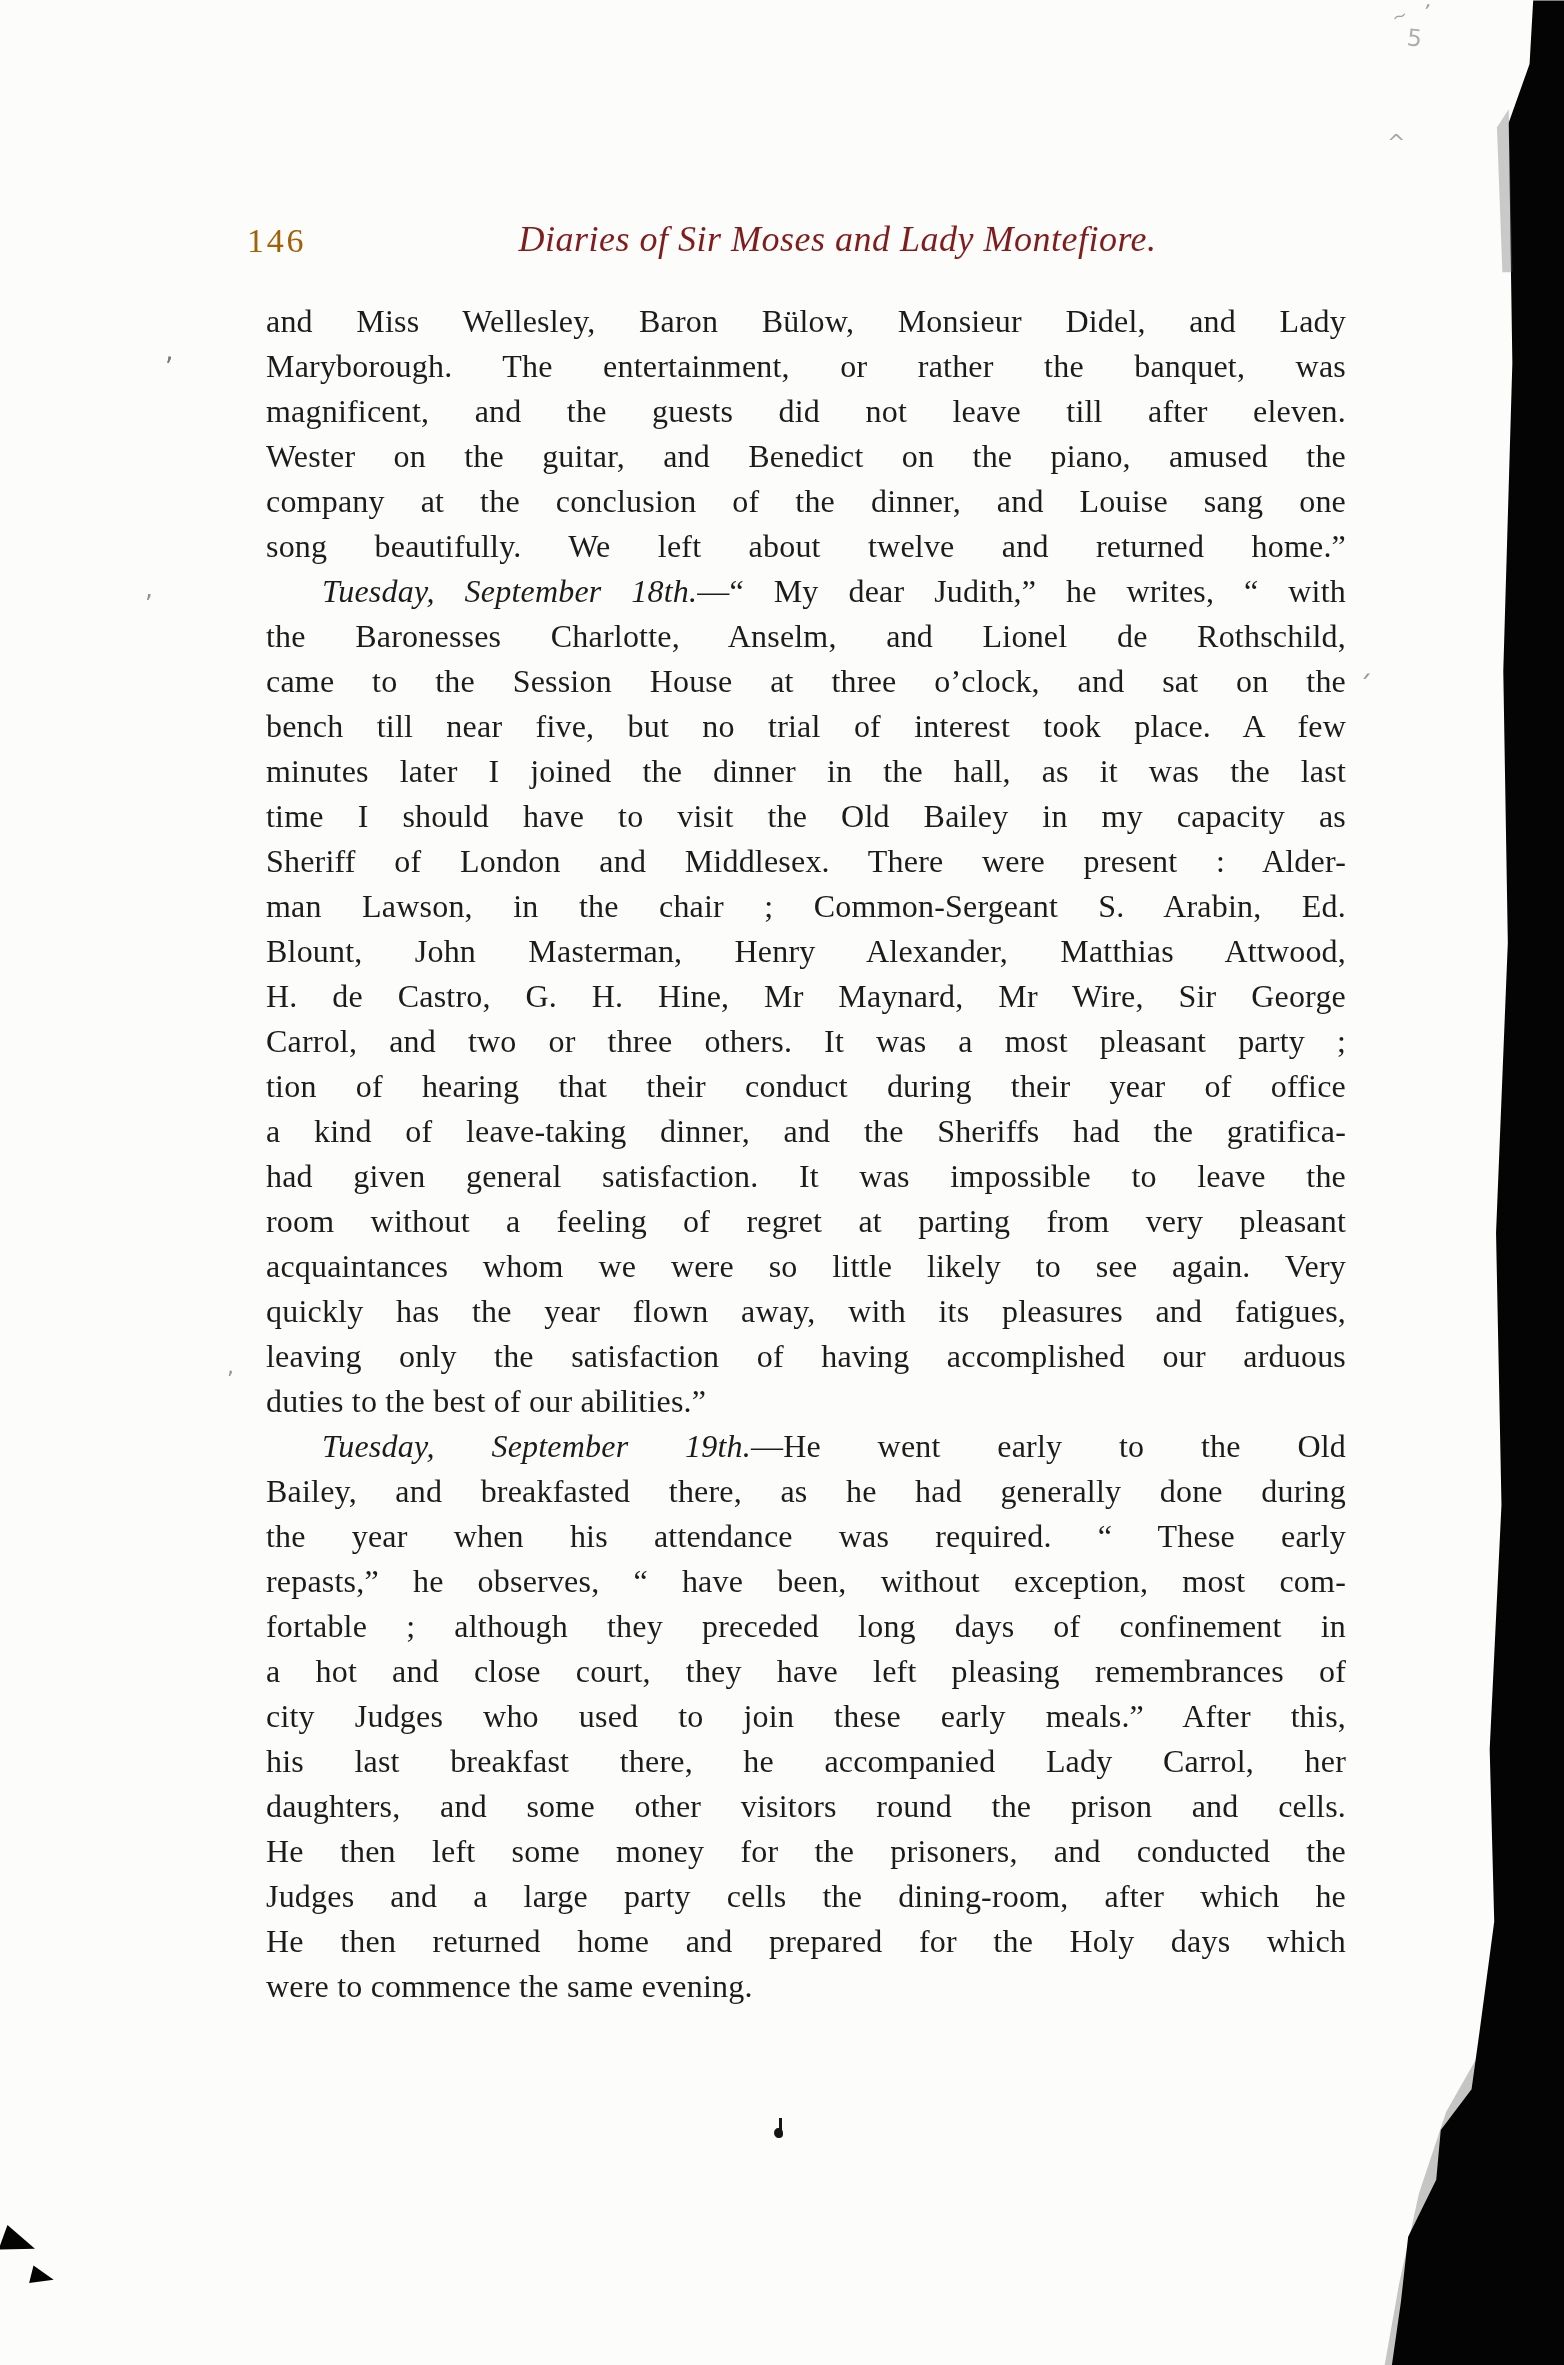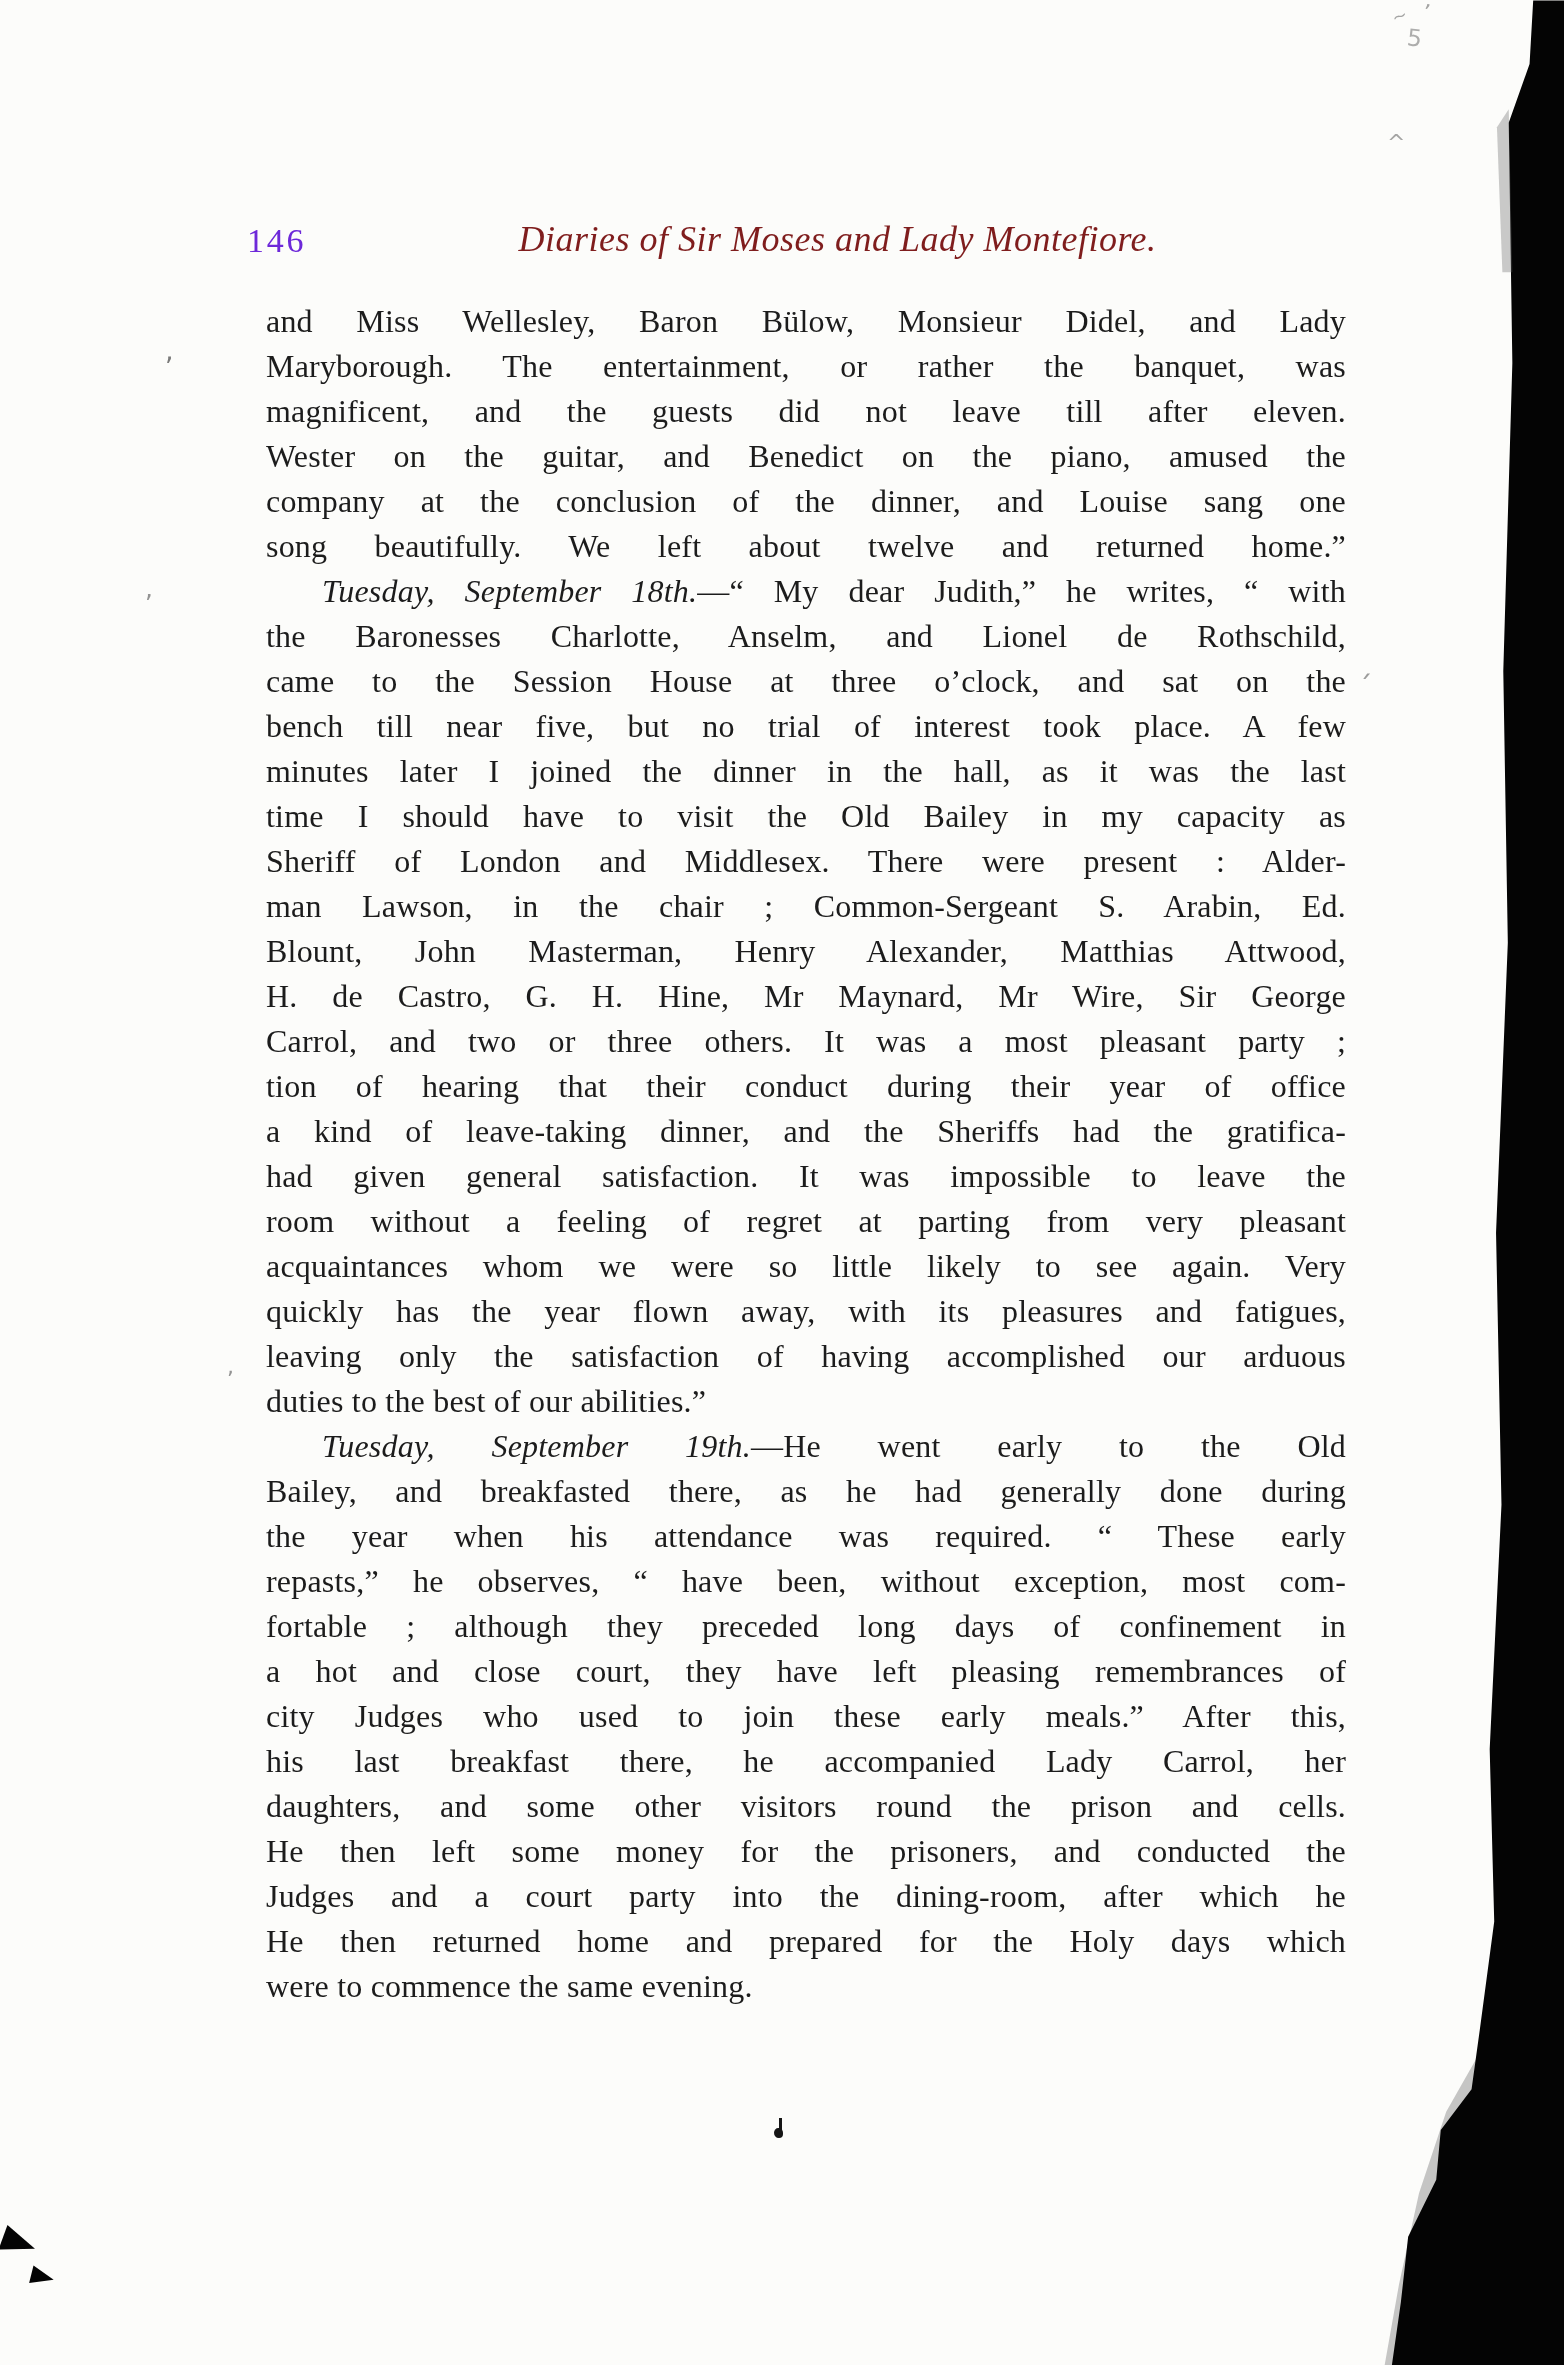--- a/index.html
+++ b/index.html
@@ -26,21 +26,21 @@
   .header {
     position: relative;
     height: 56px;
   }
   .pagenum {
     position: absolute;
     left: 0;
     top: 3.6px;
     font-size: 34px;
     letter-spacing: 2.7px;
-    color: #6d28d9;
+    color: #a16207;
   }
   .running-title {
     position: absolute;
     left: 127px;
     right: 45px;
     top: 0;
     text-align: center;
     font-style: italic;
     font-size: 36px;
     letter-spacing: 0.5px;
@@ -162,21 +162,21 @@
         <div class="line indent"><i>Tuesday, September 19th.</i>—He went early to the Old</div>
         <div class="line">Bailey, and breakfasted there, as he had generally done during</div>
         <div class="line">the year when his attendance was required.   “ These early</div>
         <div class="line">repasts,” he observes, “ have been, without exception, most com-</div>
         <div class="line">fortable ;  although they preceded long days of confinement in</div>
         <div class="line">a hot and close court, they have left pleasing remembrances of</div>
         <div class="line">city Judges who used to join these early meals.”   After this,</div>
         <div class="line">his last breakfast there, he accompanied Lady Carrol, her</div>
         <div class="line">daughters, and some other visitors round the prison and cells.</div>
         <div class="line">He then left some money for the prisoners, and conducted the</div>
-        <div class="line">Judges and a court party into the dining-room, after which he</div>
+        <div class="line">Judges and a large party cells the dining-room, after which he</div>
         <div class="line">He then returned home and prepared for the Holy days which</div>
         <div class="line last">were to commence the same evening.</div>
       </div>
   </div>
 
   <svg class="scan-bar" viewBox="0 0 1726 2610" xmlns="http://www.w3.org/2000/svg">
     <polygon points="1630,2270 1596,2330 1566,2420 1544,2520 1528,2610 1566,2610 1604,2440 1640,2318" fill="#8e8e8e" fill-opacity="0.5"></polygon>
     <polygon points="1692,0 1688,70 1665,135 1669,400 1659,740 1664,1040 1651,1360 1657,1660 1644,1930 1649,2120 1633,2240 1624,2305 1590,2350 1585,2405 1554,2468 1546,2540 1536,2610 1726,2610 1726,0" fill="#040404"></polygon>
     <polygon points="1665,120 1652,140 1658,300 1669,300" fill="#6b6b6b" fill-opacity="0.35"></polygon>
   </svg>

